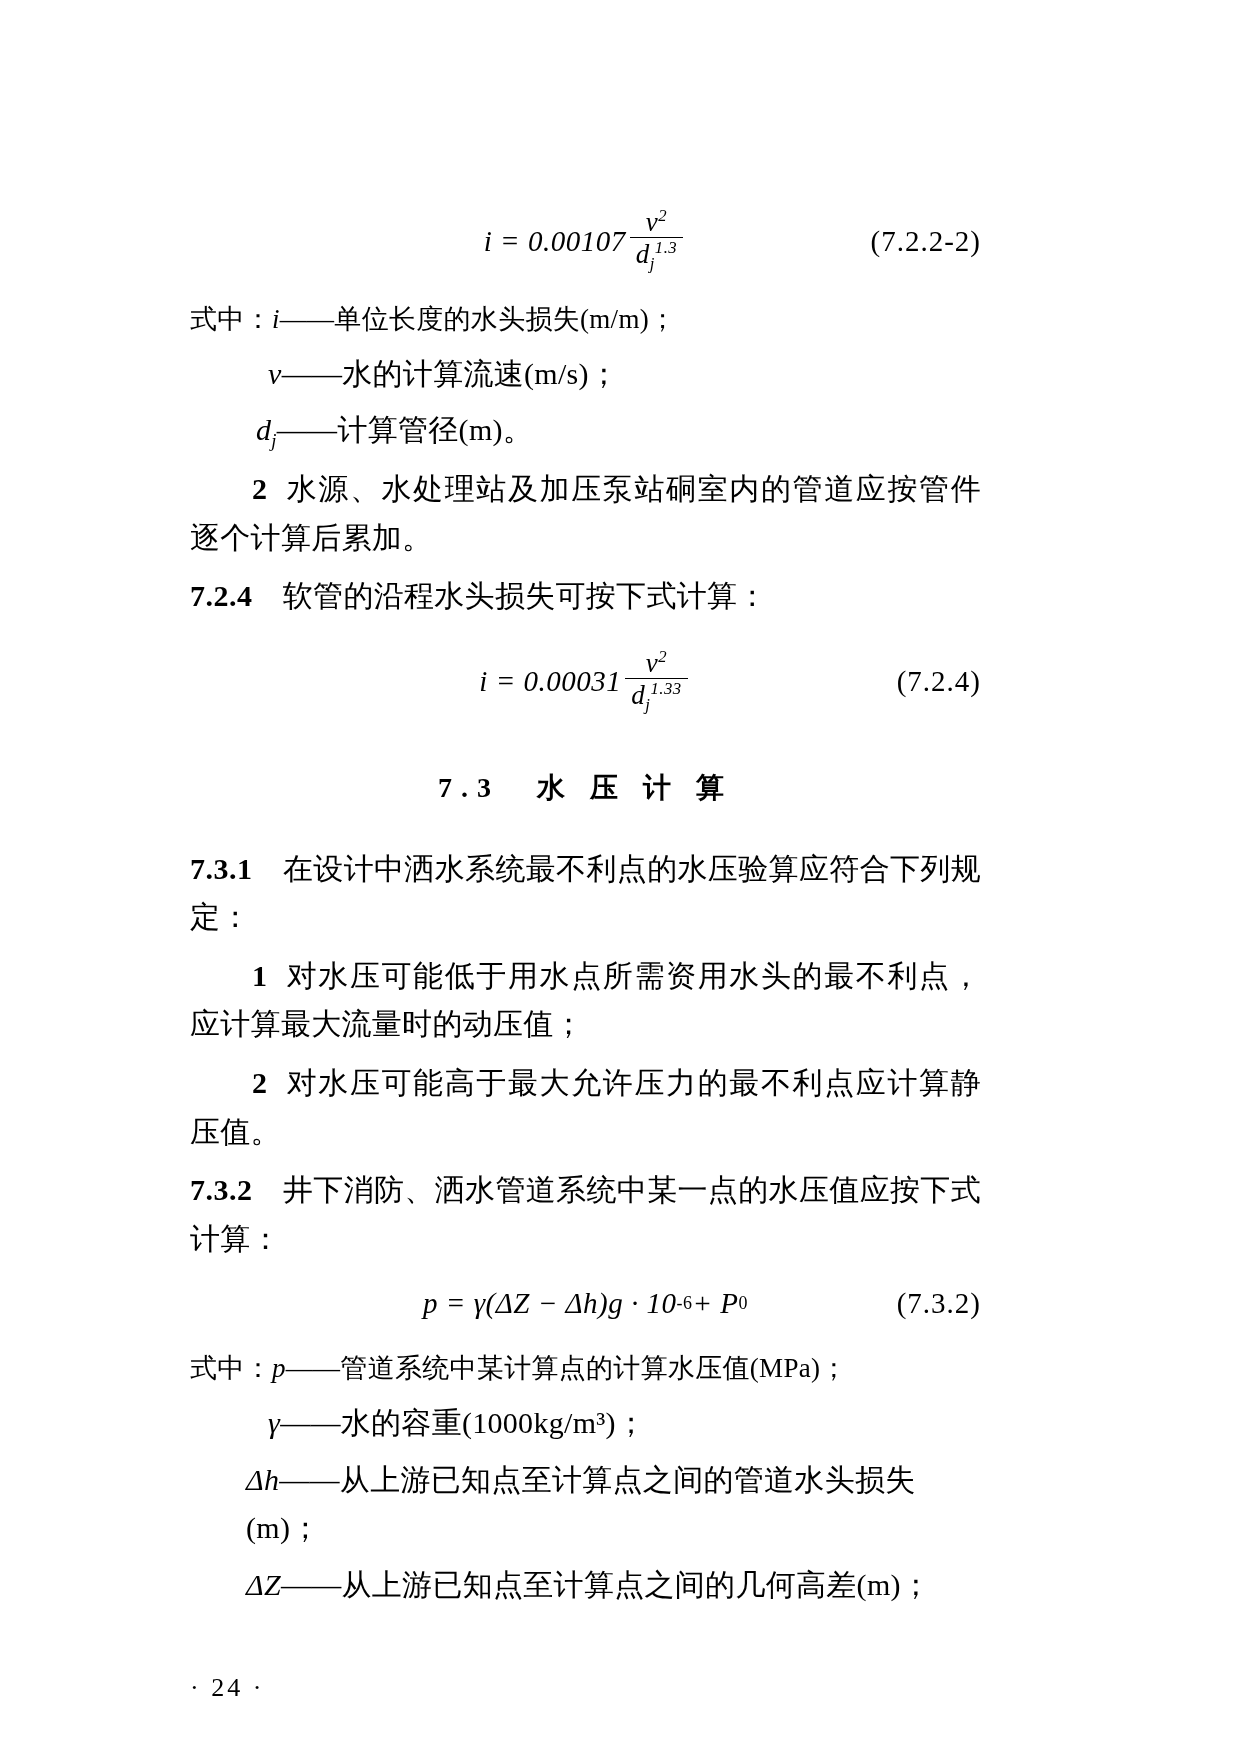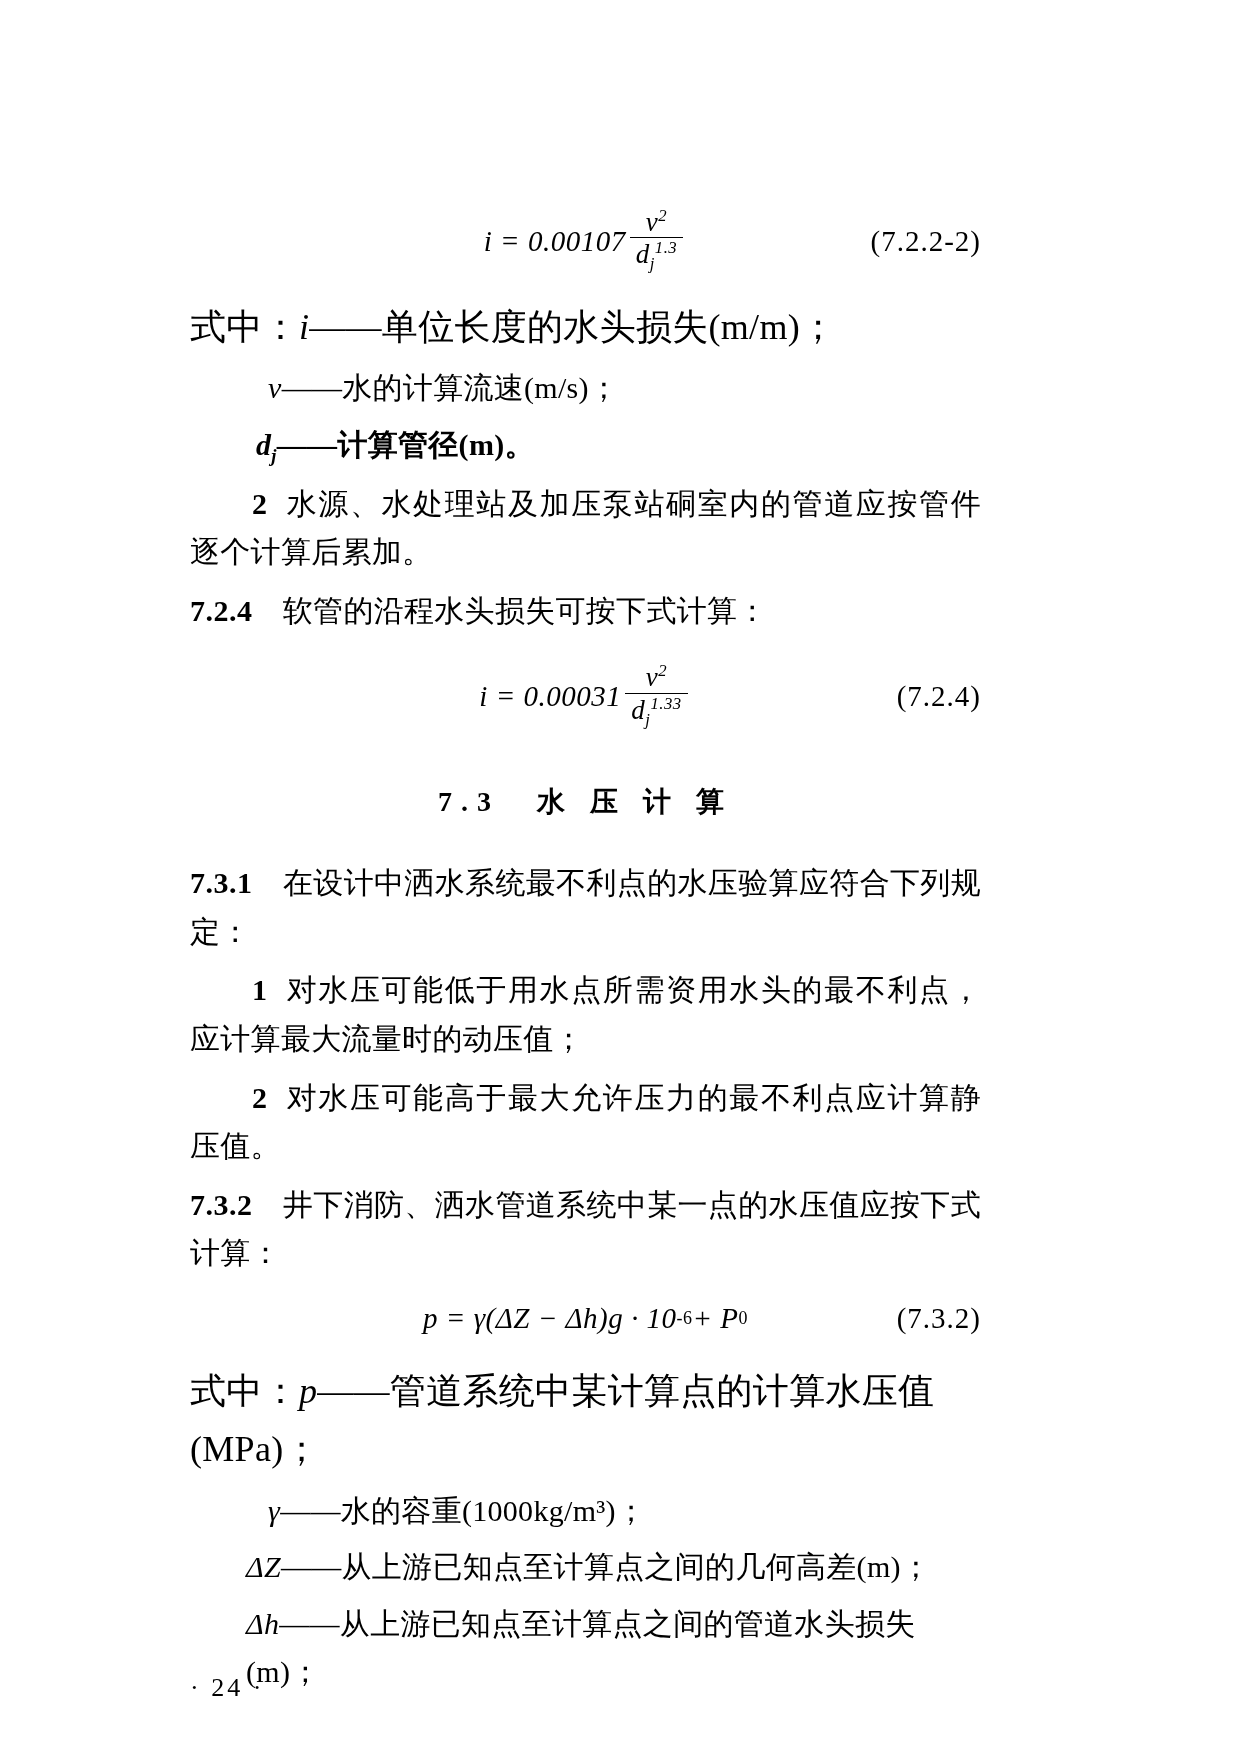--- a/index.html
+++ b/index.html
@@ -87,21 +87,21 @@
     text-indent: 0;
   }
   .sub-line {
     font-size: 30px;
     line-height: 1.62;
     margin: 8px 0;
     padding-left: 78px;
     letter-spacing: 0.3px;
   }
   .sub-line2 {
-    font-size: 36px;
+    font-size: 27px;
     line-height: 1.62;
     margin: 8px 0;
     padding-left: 62px;
     letter-spacing: 0.3px;
   }
   .num-label {
     font-weight: bold;
     font-family: "Liberation Serif", serif;
     letter-spacing: 0.5px;
   }
@@ -144,21 +144,21 @@
     </div>
     <span class="eq-num">(7.2.2-2)</span>
   </div>
 
   <div class="sub-line2" style="padding-left:0;">
     <span>式中：</span><span class="ital">i</span><span>——</span><span>单位长度的水头损失(m/m)；</span>
   </div>
   <div class="sub-line">
     <span class="ital">v</span><span>——</span><span>水的计算流速(m/s)；</span>
   </div>
-  <div class="sub-line" style="padding-left:66px;font-weight:bold;">
+  <div class="sub-line" style="padding-left:66px;">
     <span class="ital">d</span><sub class="small ital">j</sub><span>——</span><span>计算管径(m)。</span>
   </div>
 
   <p class="body">
     <span class="item-num">2</span><span>水源、水处理站及加压泵站硐室内的管道应按管件逐个计算后累加。</span>
   </p>
 
   <p class="body hang">
     <span class="num-label">7.2.4</span>　<span>软管的沿程水头损失可按下式计算：</span>
   </p>
@@ -204,20 +204,20 @@
     <span class="eq-num">(7.3.2)</span>
   </div>
 
   <div class="sub-line2" style="padding-left:0;margin-top:12px;">
     <span>式中：</span><span class="ital">p</span><span>——</span><span>管道系统中某计算点的计算水压值(MPa)；</span>
   </div>
   <div class="sub-line">
     <span class="ital">γ</span><span>——</span><span>水的容重(1000kg/m³)；</span>
   </div>
   <div class="sub-line" style="padding-left:56px;">
+    <span class="ital">Δh</span><span>——</span><span>从上游已知点至计算点之间的管道水头损失(m)；</span>
+  </div>
+  <div class="sub-line" style="padding-left:56px;">
     <span class="ital">ΔZ</span><span>——</span><span>从上游已知点至计算点之间的几何高差(m)；</span>
-  </div>
-  <div class="sub-line" style="padding-left:56px;">
-    <span class="ital">Δh</span><span>——</span><span>从上游已知点至计算点之间的管道水头损失(m)；</span>
   </div>
 
   <div class="footer">· 24 ·</div>
 </div>
 
 </body></html>

